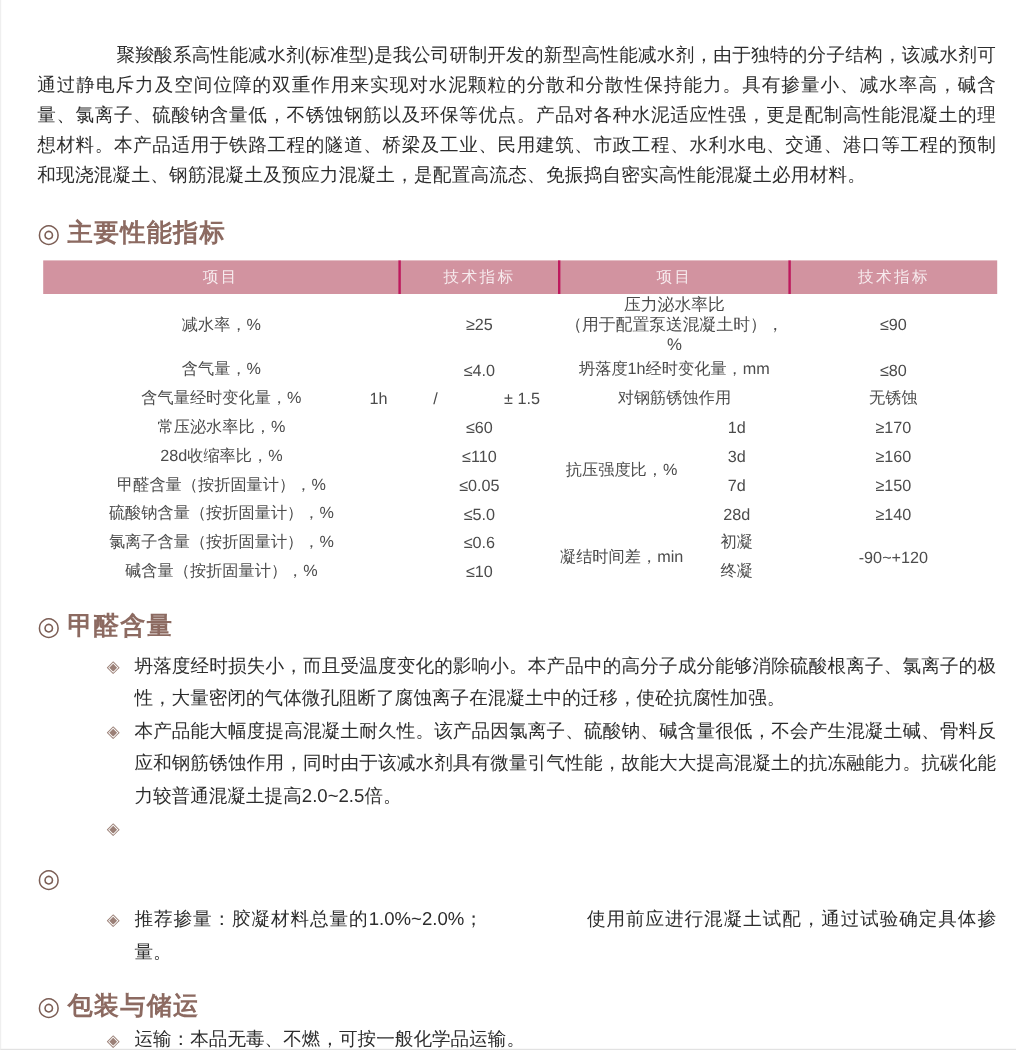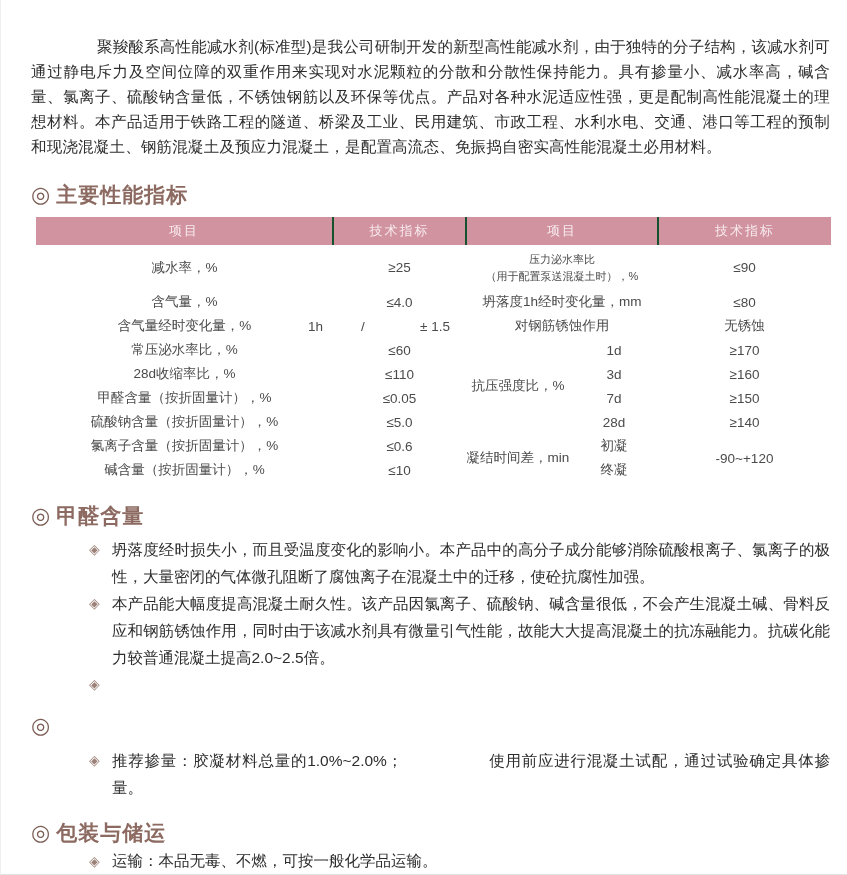--- a/index.html
+++ b/index.html
@@ -55,29 +55,29 @@
     color:#4b4b4b;
   }
   table.perf th{
     background:#d293a0;
     color:#f7ebee;
     font-weight:normal;
     font-size:13px;
     height:26px;
     letter-spacing:2px;
   }
-  table.perf th.div{border-right:2px solid #14532d;margin-top:22px;}
+  table.perf th.div{border-right:2px solid #be185d;margin-top:22px;}
   table.perf td{
     text-align:center;
     vertical-align:middle;
     padding:0;
     height:24px;
   }
   tr.h45 td{height:45px;}
-  .twoline div{line-height:17px;font-size:11px;}
+  .twoline div{line-height:17px;font-size:14px;}
   .cell-rel{position:relative;}
   .sub-right{
     position:absolute;right:10px;top:50%;
     transform:translateY(-50%);
   }
   .split2{
     display:flex;
     justify-content:space-between;
     padding:0 16px 0 28px;
   }

